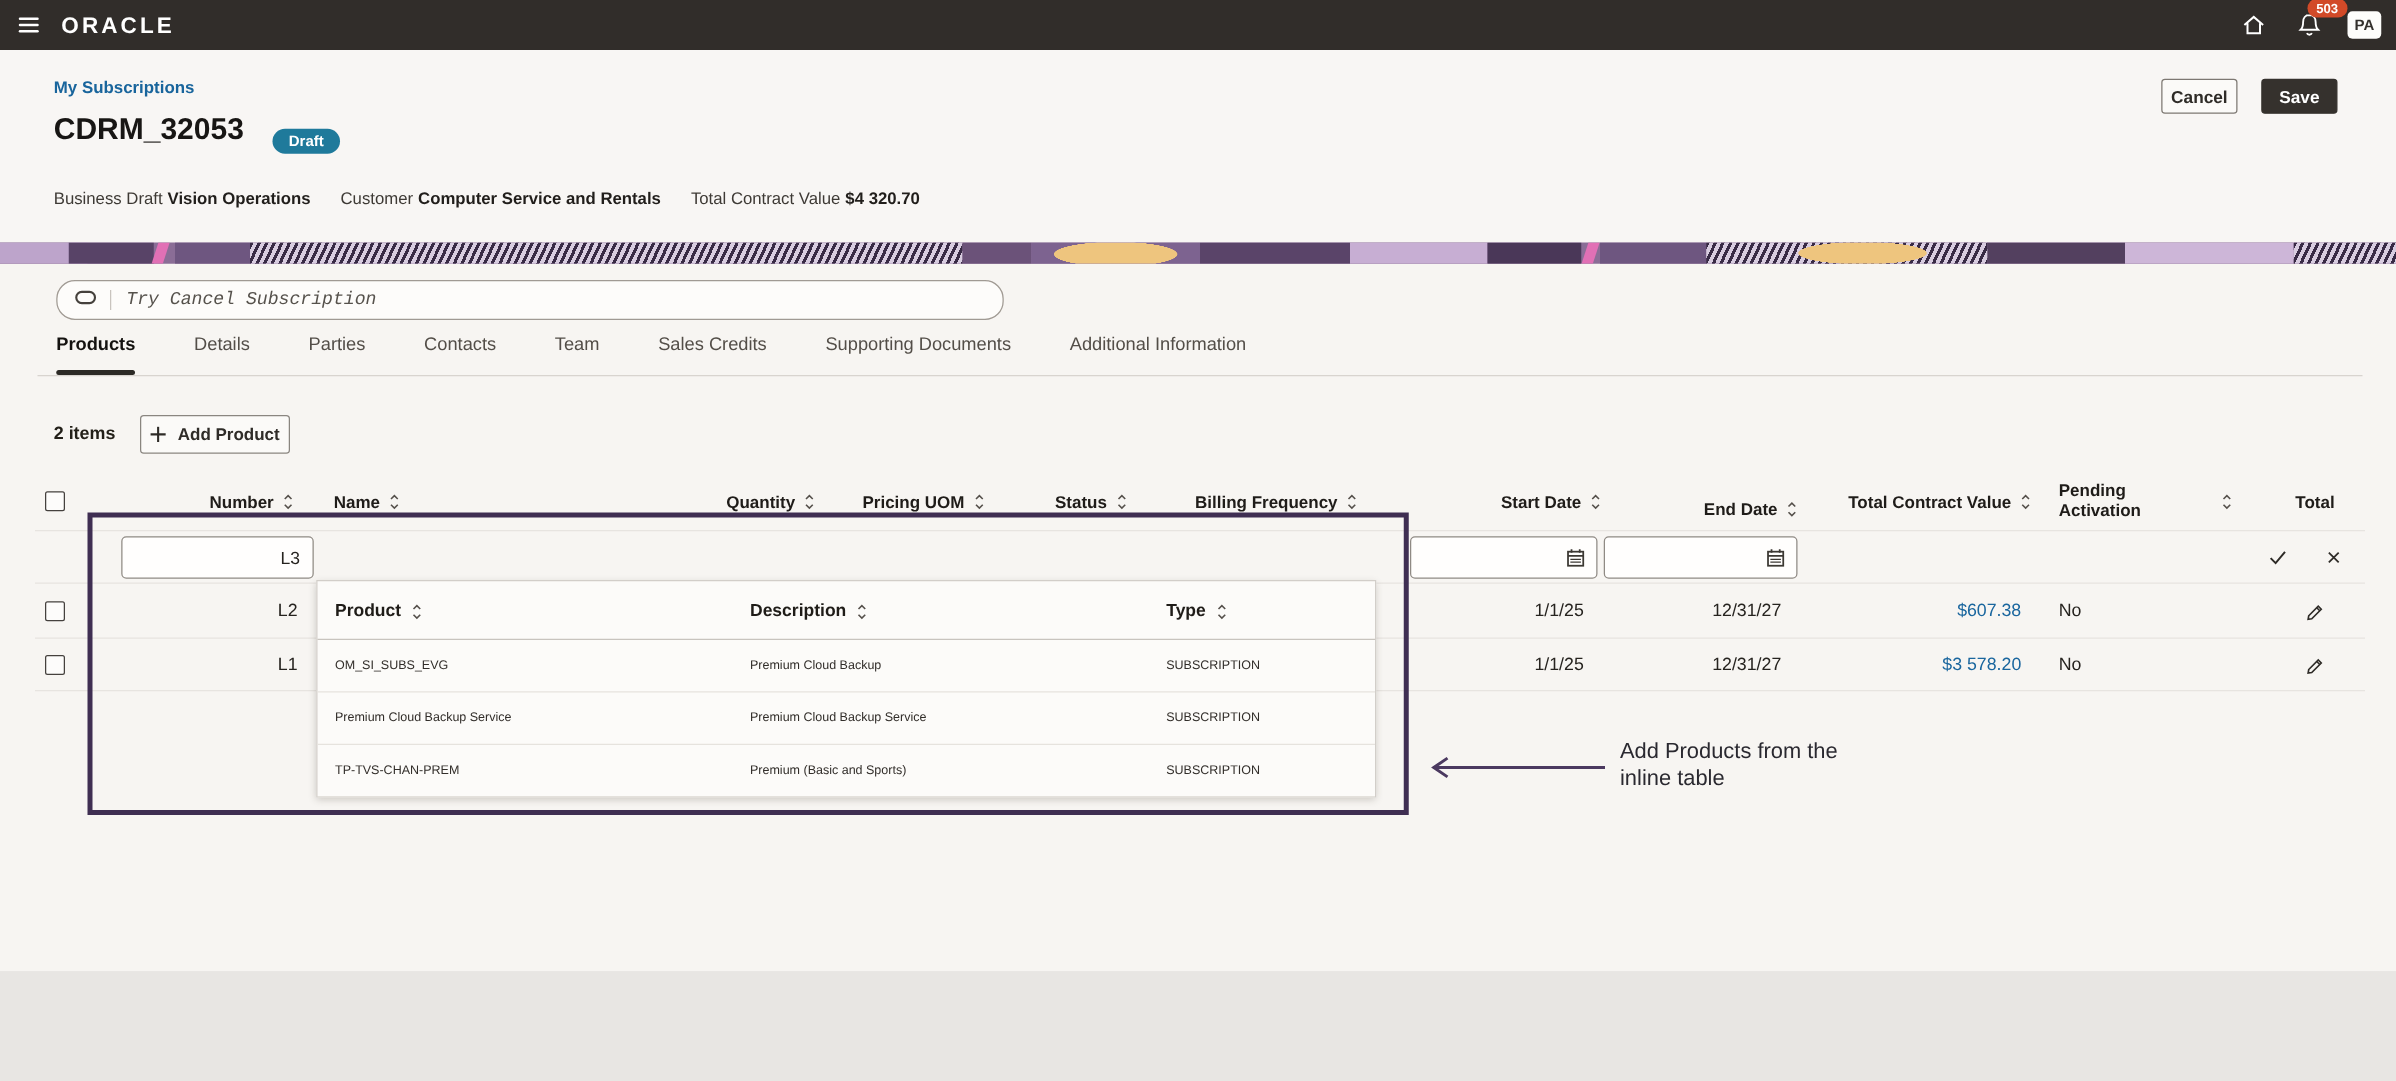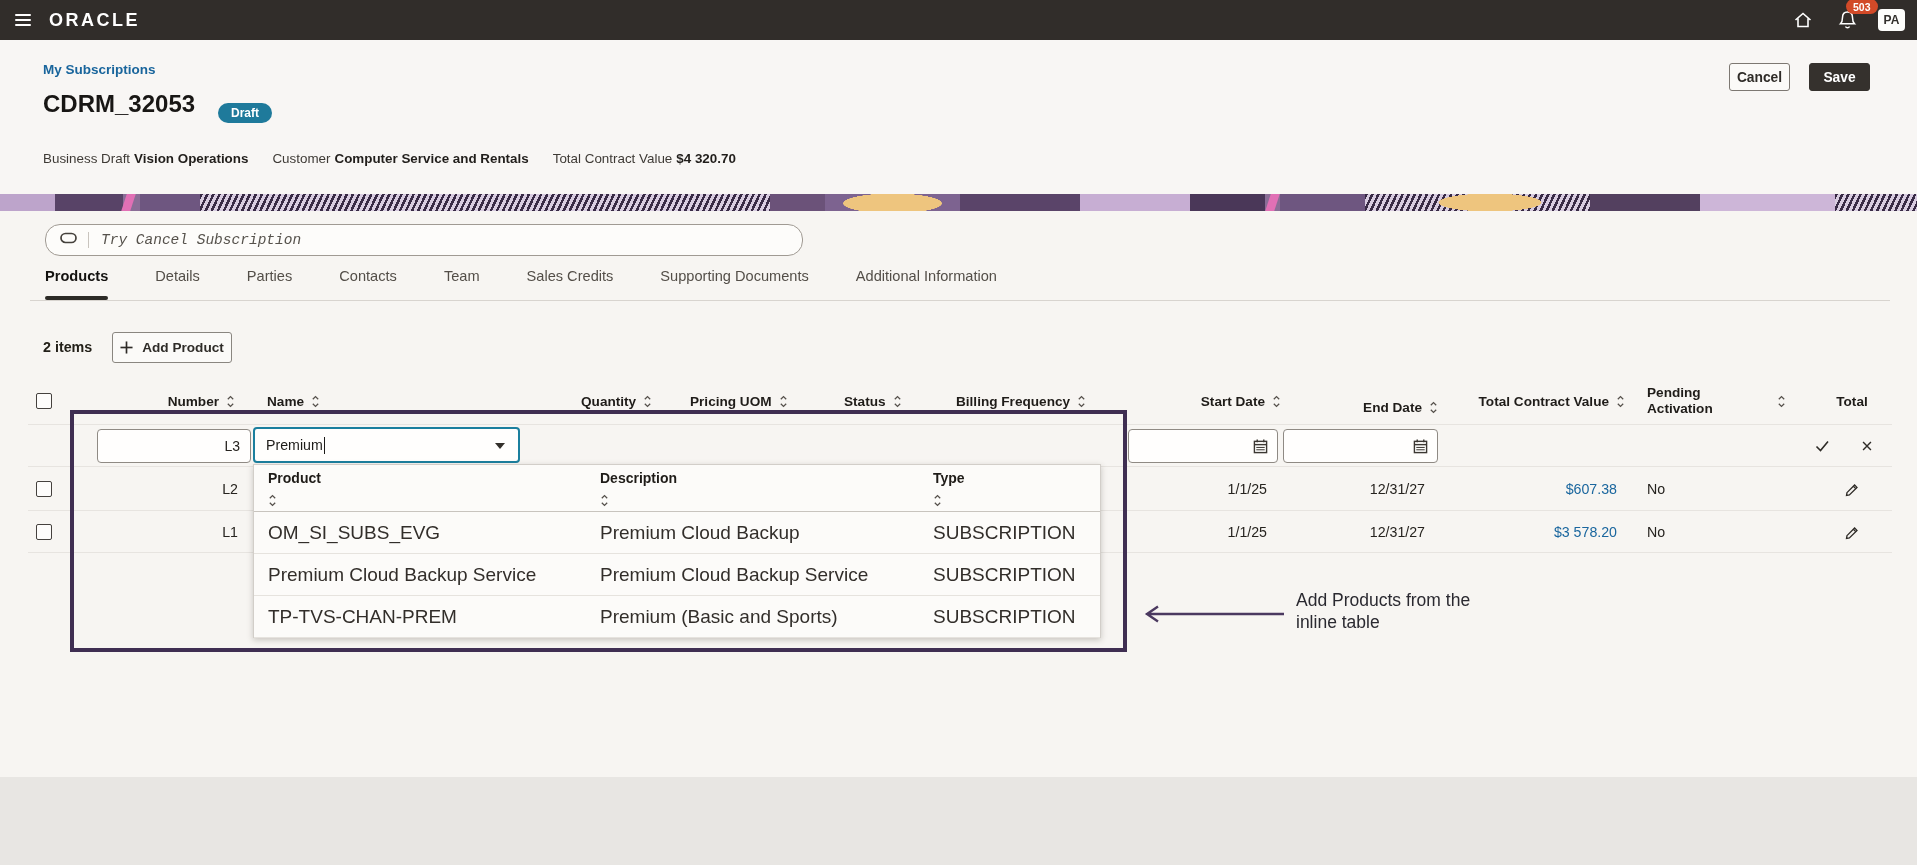--- a/index.html
+++ b/index.html
@@ -99,22 +99,22 @@
   .ed-date input{border:none;outline:none;background:transparent;width:100%;height:100%;}
   .ed-date .cal{margin-right:9px;cursor:pointer;display:flex;}
   .confirm-icons{position:absolute;left:1786px;top:0;height:42px;display:flex;align-items:center;gap:30px;}
   .confirm-icons span{cursor:pointer;display:flex;}
   
   .dd{position:absolute;left:253px;top:464px;width:848px;height:174px;background:#fcfbf9;
       border:1px solid #d2cec9;box-sizing:border-box;box-shadow:0 2px 6px rgba(60,50,40,.25);z-index:20;}
   .ddrow{display:grid;grid-template-columns:332px 333px 183px;align-items:center;box-sizing:border-box;}
   .ddrow>div{padding-left:14px;}
   .ddhead{height:47px;font-size:14px;font-weight:700;color:#1f1c18;border-bottom:1px solid #c8c4be;}
-  .ddhead>div{display:flex;align-items:flex-start;gap:8px;flex-direction:column;}
-  .dditem{height:42px;font-size:19px;color:#322e2a;border-bottom:1px solid #e6e3de;cursor:pointer;}
+  .ddhead>div{display:flex;align-items:flex-end;gap:8px;}
+  .dditem{height:42px;font-size:10px;color:#322e2a;border-bottom:1px solid #e6e3de;cursor:pointer;}
   
   .annbox{position:absolute;left:70px;top:410px;width:1057px;height:242px;box-sizing:border-box;
           border:4px solid #3f2e52;z-index:30;pointer-events:none;}
   .annarrow{position:absolute;left:1138px;top:602px;z-index:5;}
   .anntext{position:absolute;left:1296px;top:590px;font-size:17.5px;color:#2a2930;line-height:21.5px;z-index:5;}
 </style>
 </head>
 <body>
 
 <div class="screen">
@@ -281,25 +281,20 @@
           <path d="M2 9.5 5 12.5 8 9.5" fill="none" stroke="#55504b" stroke-width="1.4"></path>
         </svg>
     </div>
     <div class="hcell ph-action">
       <span>Total</span>
     </div>
   </div>
 
   <div class="trow row-edit">
     <input class="ed ed-num" value="L3" style="">
-    <div class="ed ed-combo">
-      <span class="txt">Premium</span>
-        <span class="caret-bar"></span>
-      <span class="combo-arrow"></span>
-    </div>
     <div class="ed ed-date" style="left:1100px;width:150px;">
       <input style="">
       <span class="cal">
         <svg width="15" height="15" viewBox="0 0 16 16">
             <rect x="1.5" y="2.5" width="13" height="12" fill="none" stroke="#3c3833" stroke-width="1.5"></rect>
             <line x1="1.5" y1="6" x2="14.5" y2="6" stroke="#3c3833" stroke-width="1.5"></line>
             <line x1="4.5" y1="0.5" x2="4.5" y2="3.5" stroke="#3c3833" stroke-width="1.5"></line>
             <line x1="11.5" y1="0.5" x2="11.5" y2="3.5" stroke="#3c3833" stroke-width="1.5"></line>
             <line x1="3.5" y1="9" x2="12.5" y2="9" stroke="#3c3833" stroke-width="1.1"></line>
             <line x1="3.5" y1="11.5" x2="12.5" y2="11.5" stroke="#3c3833" stroke-width="1.1"></line>

